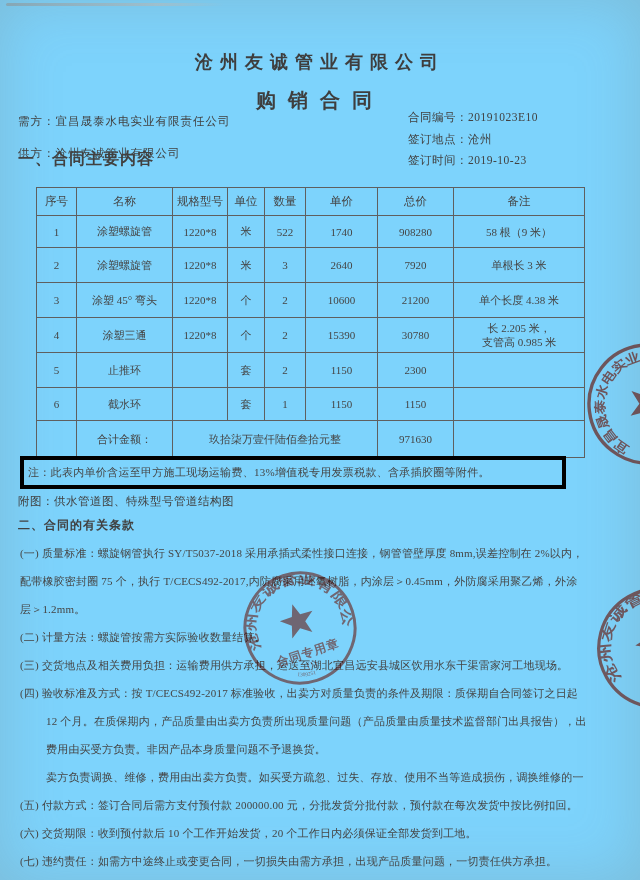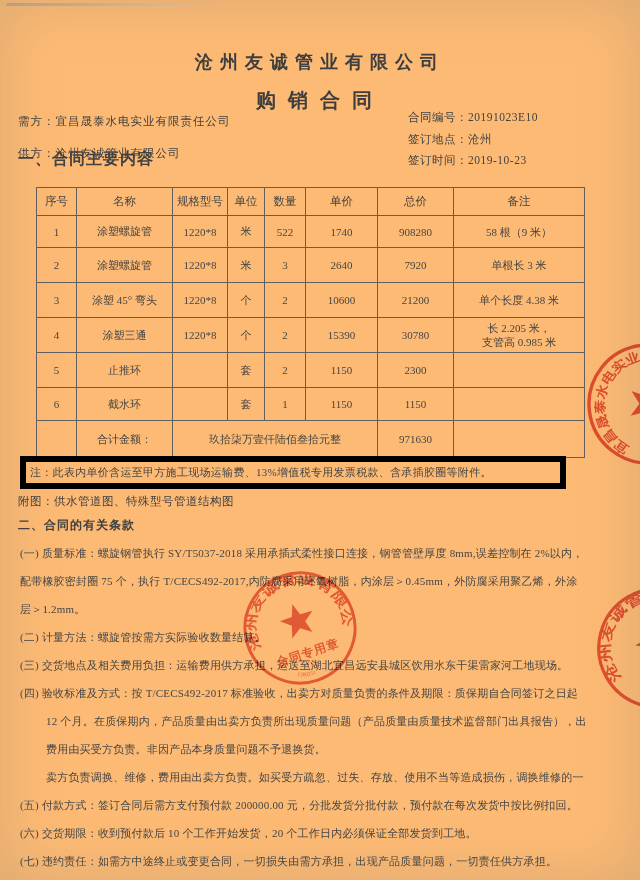--- a/index.html
+++ b/index.html
@@ -1,19 +1,19 @@
 <!DOCTYPE html>
 <html><head>
 <meta charset="utf-8">
 <style>
   html,body{margin:0;padding:0;}
   .page{
     position:relative;
     width:640px;height:880px;
-    background:#fdba74;
+    background:#7dd3fc;
     overflow:hidden;
     font-family:"Liberation Serif","DejaVu Serif",serif;
     color:#414141;
     box-shadow:inset 0 0 60px rgba(120,118,112,.25);
   }
   .smudge{
     position:absolute;left:6px;top:3px;width:218px;height:3px;
     background:linear-gradient(to right,#8f8f8d,#b9b8b4 70%,rgba(185,184,180,0));
     opacity:.55;border-radius:2px;
   }
@@ -44,21 +44,21 @@
     overflow:hidden;
   }
   table.items th{font-size:11.5px;height:27px;}
   table.items td{height:34px;}
   tr.r1 td{height:31px;}
   tr.r6 td{height:32px;}
   tr.total td{height:36px;}
   td.remark{white-space:pre-line;line-height:14px;}
   .note-box{
     position:absolute;left:20px;top:456px;width:546px;height:33px;
-    border:6px solid #000000;
+    border:4px solid #000000;
     font-size:11px;letter-spacing:.3px;
     display:flex;align-items:center;padding-left:4px;box-sizing:border-box;
     color:#454545;
   }
   .attachment{position:absolute;left:18px;top:494px;font-size:11.5px;letter-spacing:.5px;}
   .sec2{position:absolute;left:18px;top:517px;font-size:12px;font-weight:600;letter-spacing:1px;}
   .terms{position:absolute;left:20px;top:539px;width:604px;font-size:11px;color:#454545;}
   .terms .tline{height:28px;line-height:28px;letter-spacing:.2px;white-space:nowrap;}
   .terms .tline.indent{padding-left:26px;}
   .stamp{position:absolute;mix-blend-mode:multiply;}

